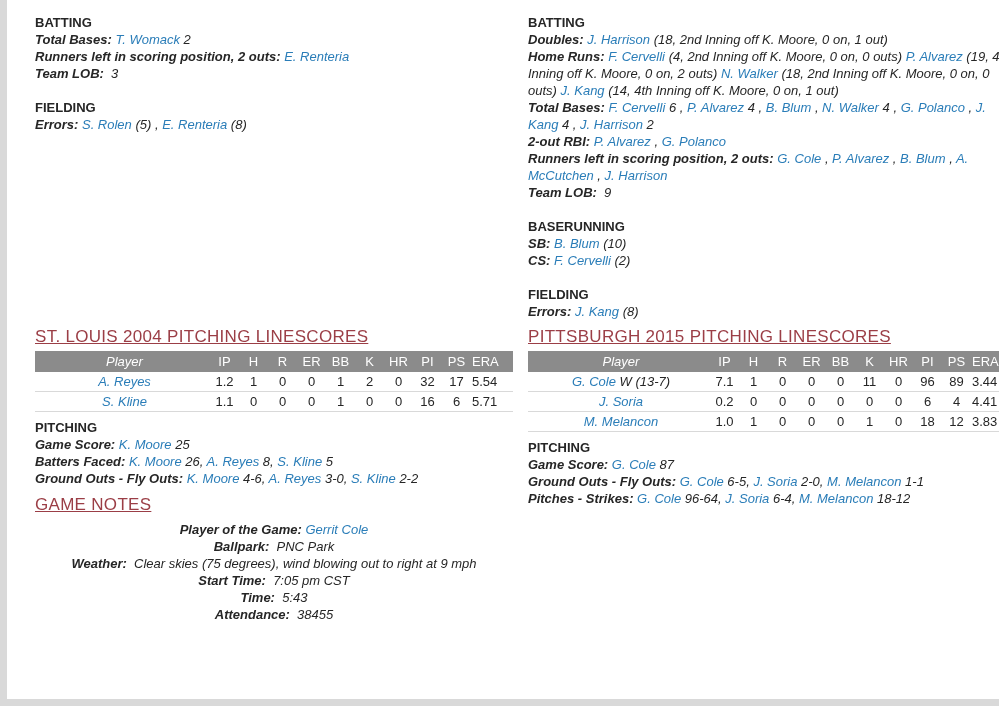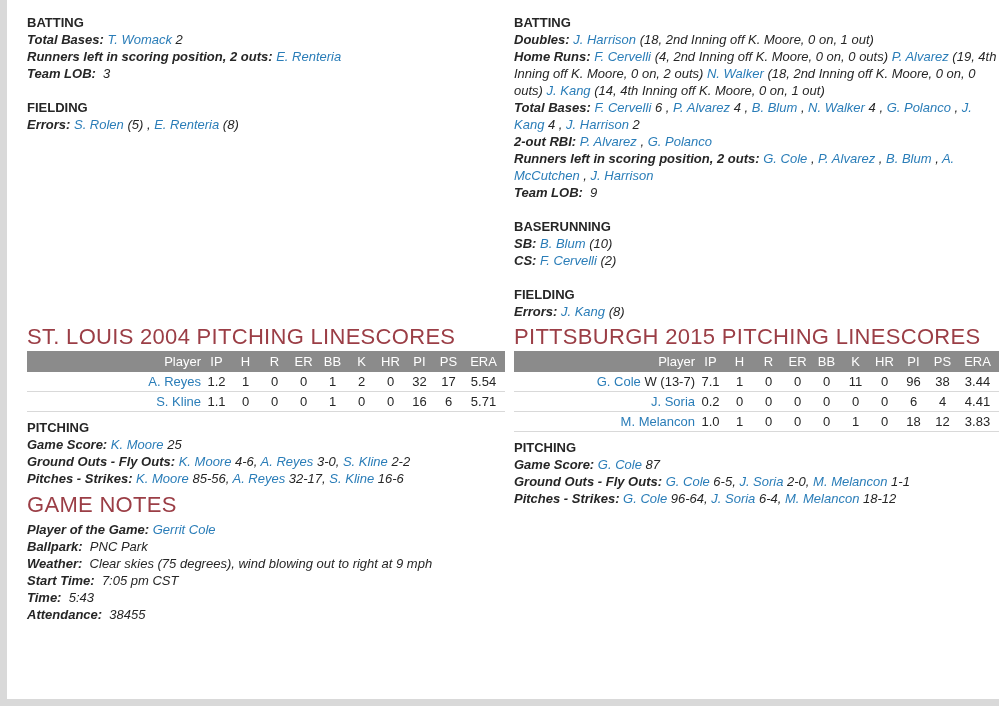--- a/index.html
+++ b/index.html
@@ -21,59 +21,61 @@
     position: relative;
     margin-left: 7px;
     width: 992px;
     height: 699px;
     background: #ffffff;
     overflow: hidden;
   }
   .cols {
     display: grid;
     grid-template-columns: 478px 485px;
-    column-gap: 9px;
+    column-gap: 15px;
     padding: 14px 0 0 20px;
     font-size: 13px;
     line-height: 17px;
     color: var(--body-text);
+    margin-left: 8px;
   }
   .summary { min-height: 313px; }
   .sec + .sec { margin-top: 17px; }
   .sec-h { font-weight: 700; }
   .line { white-space: pre-wrap; font-style: italic; }
   b { font-weight: 700; color: var(--body-text); }
   .lnk { color: var(--link-blue); text-decoration: none; cursor: pointer; }
   .title {
     color: var(--title-maroon);
-    font-size: 22px;
+    font-size: 17px;
     font-weight: 400;
     line-height: 20px;
     letter-spacing: 0.3px;
     margin: 0 0 4px 0;
+    text-decoration: underline;
   }
   .gn-title { margin: 8px 0 6px 0; }
   table.ls {
     width: 100%;
     border-collapse: collapse;
     table-layout: fixed;
     font-size: 13px;
   }
   table.ls th {
     background: var(--table-header-bg);
     color: var(--table-header-text);
     font-weight: 400;
     height: 21px;
   }
-  table.ls th.player, table.ls td.player { text-align: right; padding-left: 5px; white-space: pre; }
+  table.ls th.player, table.ls td.player { text-align: center; padding-left: 5px; white-space: pre; font-style: italic; }
   table.ls th.num,  table.ls td.num  { width: 29px; text-align: center; }
-  table.ls th.era,  table.ls td.era  { width: 42px; text-align: center; padding-right: 2px; }
+  table.ls th.era,  table.ls td.era  { width: 42px; text-align: left; padding-right: 2px; }
   table.ls td { height: 19px; border-bottom: 1px solid var(--row-border); }
   .section { margin-top: 7px; }
-  .notes { margin-top: 0; }
+  .notes { margin-top: 0; text-align: center; }
 </style>
 </head>
 <body>
 
 <div class="page">
   <div class="cols">
 
     <div class="col">
       <div class="summary">
           <div class="sec">
@@ -129,22 +131,22 @@
               <td class="num">0</td>
               <td class="num">16</td>
               <td class="num">6</td>
               <td class="era">5.71</td>
             </tr>
           </tbody>
         </table>
       <div class="section">
           <div class="sec-h">PITCHING</div>
           <div class="line"><b>Game Score: </b><a class="lnk">K. Moore</a><span> 25</span></div>
+          <div class="line"><b>Batters Faced: </b><a class="lnk">K. Moore</a><span> 26, </span><a class="lnk">A. Reyes</a><span> 8, </span><a class="lnk">S. Kline</a><span> 5</span></div>
           <div class="line"><b>Ground Outs - Fly Outs: </b><a class="lnk">K. Moore</a><span> 4-6, </span><a class="lnk">A. Reyes</a><span> 3-0, </span><a class="lnk">S. Kline</a><span> 2-2</span></div>
-          <div class="line"><b>Pitches - Strikes: </b><a class="lnk">K. Moore</a><span> 85-56, </span><a class="lnk">A. Reyes</a><span> 32-17, </span><a class="lnk">S. Kline</a><span> 16-6</span></div>
         </div>
       <h2 class="title gn-title">GAME NOTES</h2>
       <div class="section notes">
           <div class="line"><b>Player of the Game: </b><a class="lnk">Gerrit Cole</a></div>
           <div class="line"><b>Ballpark: </b><span> PNC Park</span></div>
           <div class="line"><b>Weather: </b><span> Clear skies (75 degrees), wind blowing out to right at 9 mph</span></div>
           <div class="line"><b>Start Time: </b><span> 7:05 pm CST</span></div>
           <div class="line"><b>Time: </b><span> 5:43</span></div>
           <div class="line"><b>Attendance: </b><span> 38455</span></div>
         </div>
@@ -192,21 +194,21 @@
             <tr>
               <td class="player"><a class="lnk">G. Cole</a><span> W (13-7)</span></td>
               <td class="num">7.1</td>
               <td class="num">1</td>
               <td class="num">0</td>
               <td class="num">0</td>
               <td class="num">0</td>
               <td class="num">11</td>
               <td class="num">0</td>
               <td class="num">96</td>
-              <td class="num">38</td>
+              <td class="num">89</td>
               <td class="era">3.44</td>
             </tr>
             <tr>
               <td class="player"><a class="lnk">J. Soria</a></td>
               <td class="num">0.2</td>
               <td class="num">0</td>
               <td class="num">0</td>
               <td class="num">0</td>
               <td class="num">0</td>
               <td class="num">0</td>

